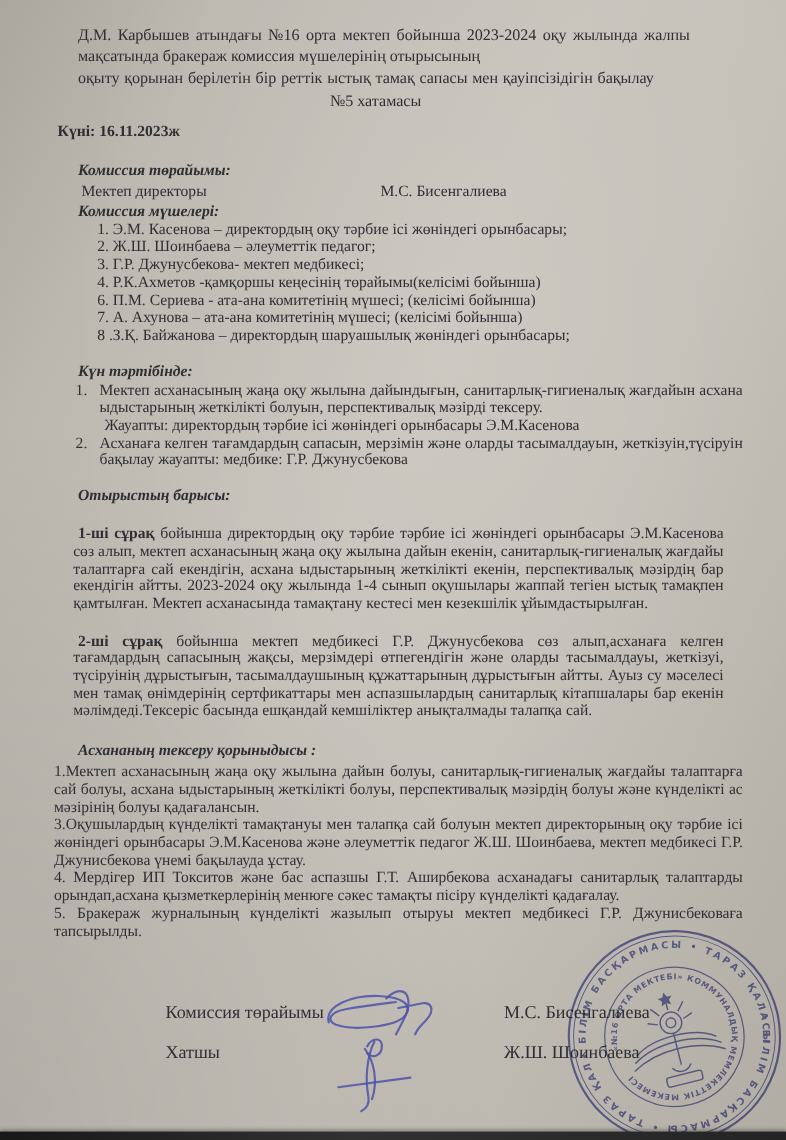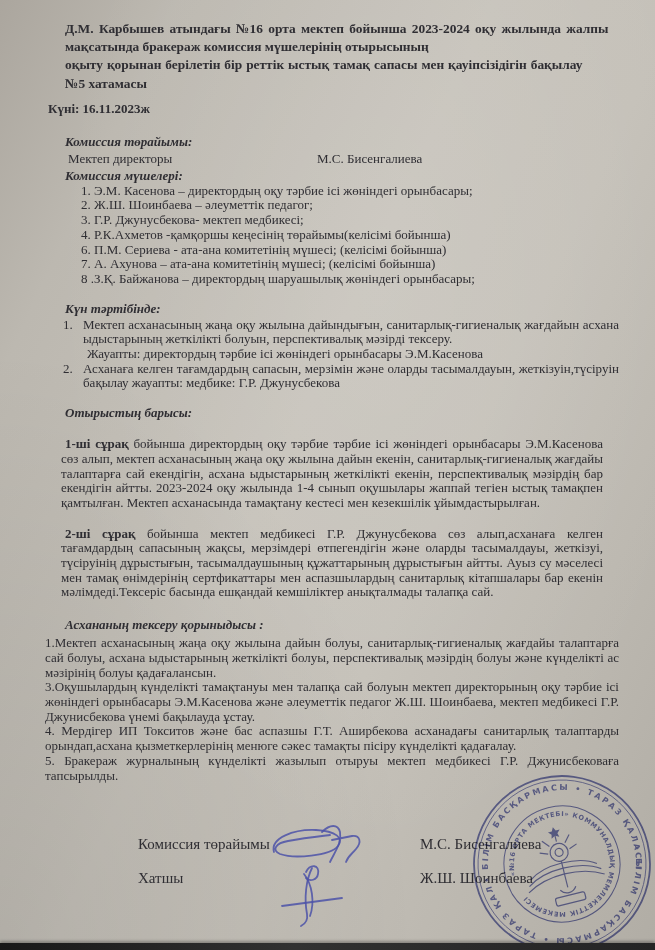--- a/index.html
+++ b/index.html
@@ -9,25 +9,25 @@
     font-family:"Liberation Serif","DejaVu Serif",serif;
     color:#2f2e33;
   }
   .scan::before{
     content:"";position:absolute;inset:0;pointer-events:none;
     background:radial-gradient(ellipse at 58% 30%, rgba(255,255,255,0.10), rgba(255,255,255,0) 62%),
                radial-gradient(ellipse at 0% 100%, rgba(0,0,0,0.10), rgba(0,0,0,0) 45%);
   }
   .doc{position:absolute;inset:0;padding:20px 36px 0 45px;font-size:13px;line-height:14.7px;}
   b,.bold{font-weight:bold;}
-  .title-block{margin-left:20px;font-weight:bold;font-size:13.4px;line-height:18px;}
+  .title-block{margin-left:20px;font-weight:normal;font-size:13.4px;line-height:18px;}
   .title-line{white-space:nowrap;}
   .tl1{word-spacing:2px;}
   .tl2{word-spacing:0.6px;}
-  .protocol-line{text-align:left;margin-right:58px;margin-top:1px;}
+  .protocol-line{text-align:center;margin-right:58px;margin-top:1px;}
   .date-line{font-weight:bold;margin-top:9px;margin-left:3px;}
   .commission{margin-top:16px;}
   .sec-heading{font-weight:bold;margin-left:20px;line-height:17px;font-style:italic;}
   .chair-row{position:relative;margin-left:23px;line-height:17px;}
   .chair-name{position:absolute;left:249px;top:0;}
   .member-line{margin-left:36px;line-height:14.7px;}
   .agenda{margin-top:13px;}
   .agenda-list{margin-top:1px;}
   .agenda-item{display:flex;margin-left:18px;}
   .agenda-num{flex:none;width:20px;}

